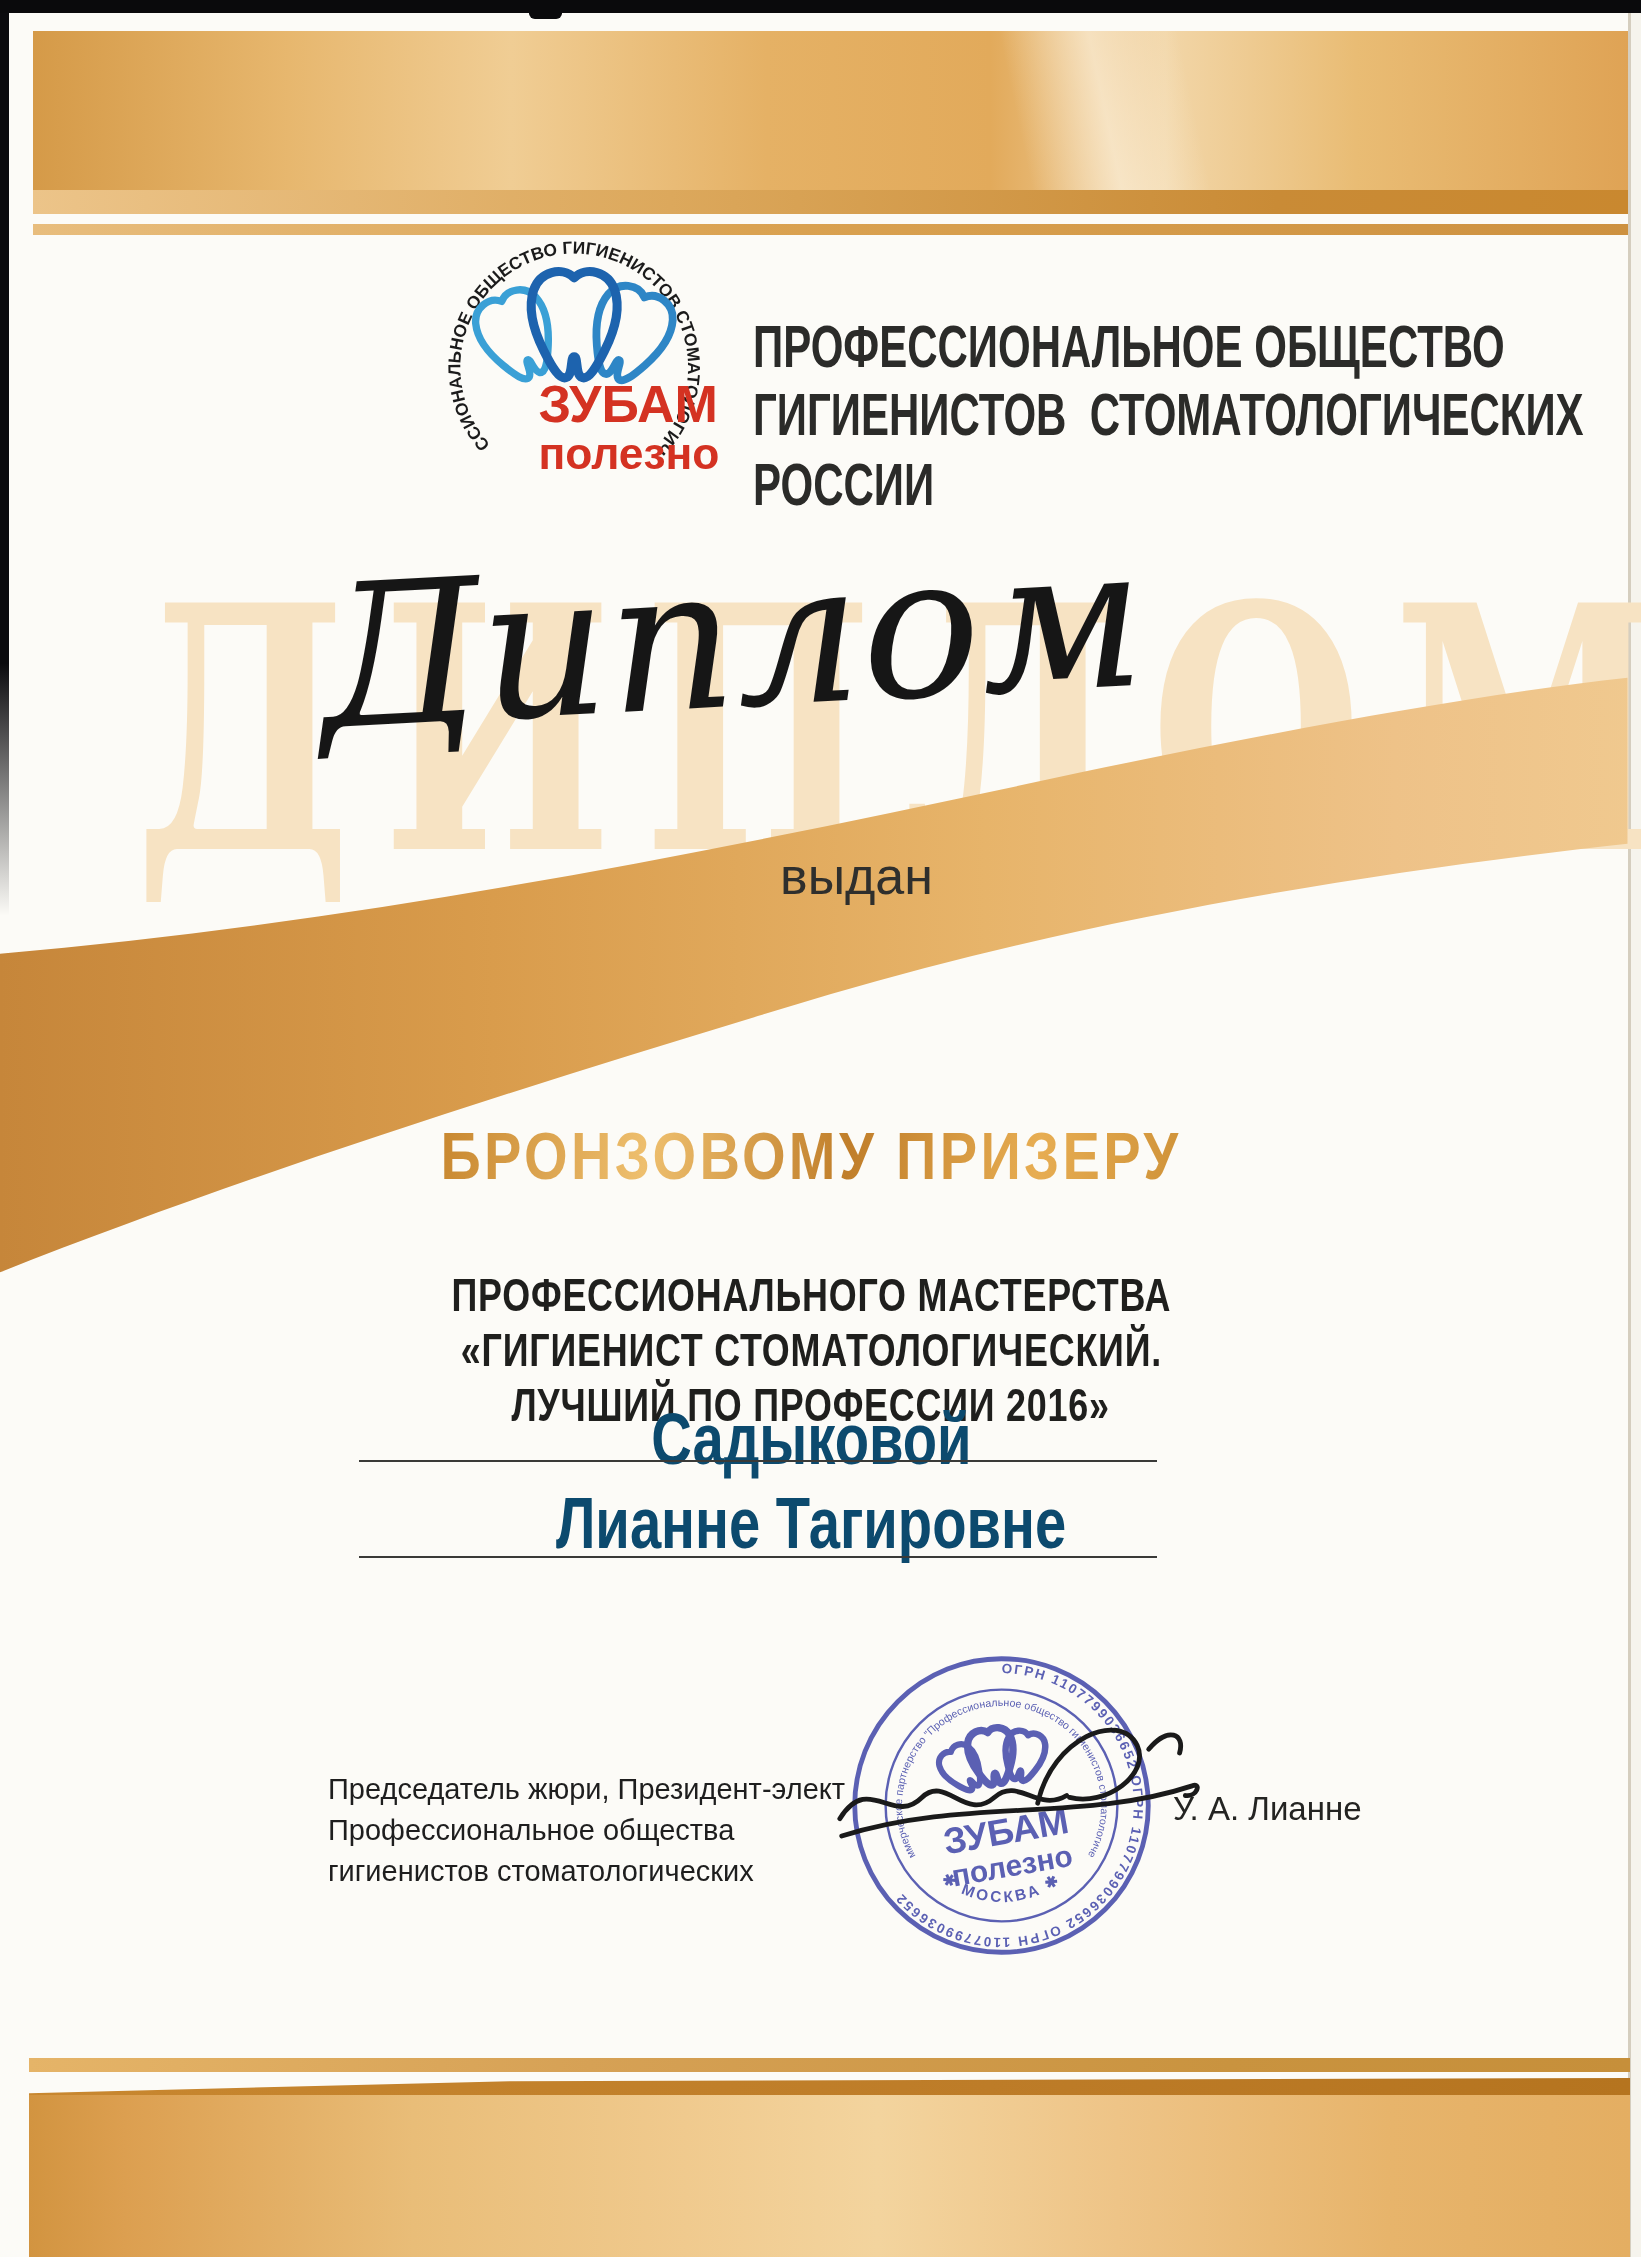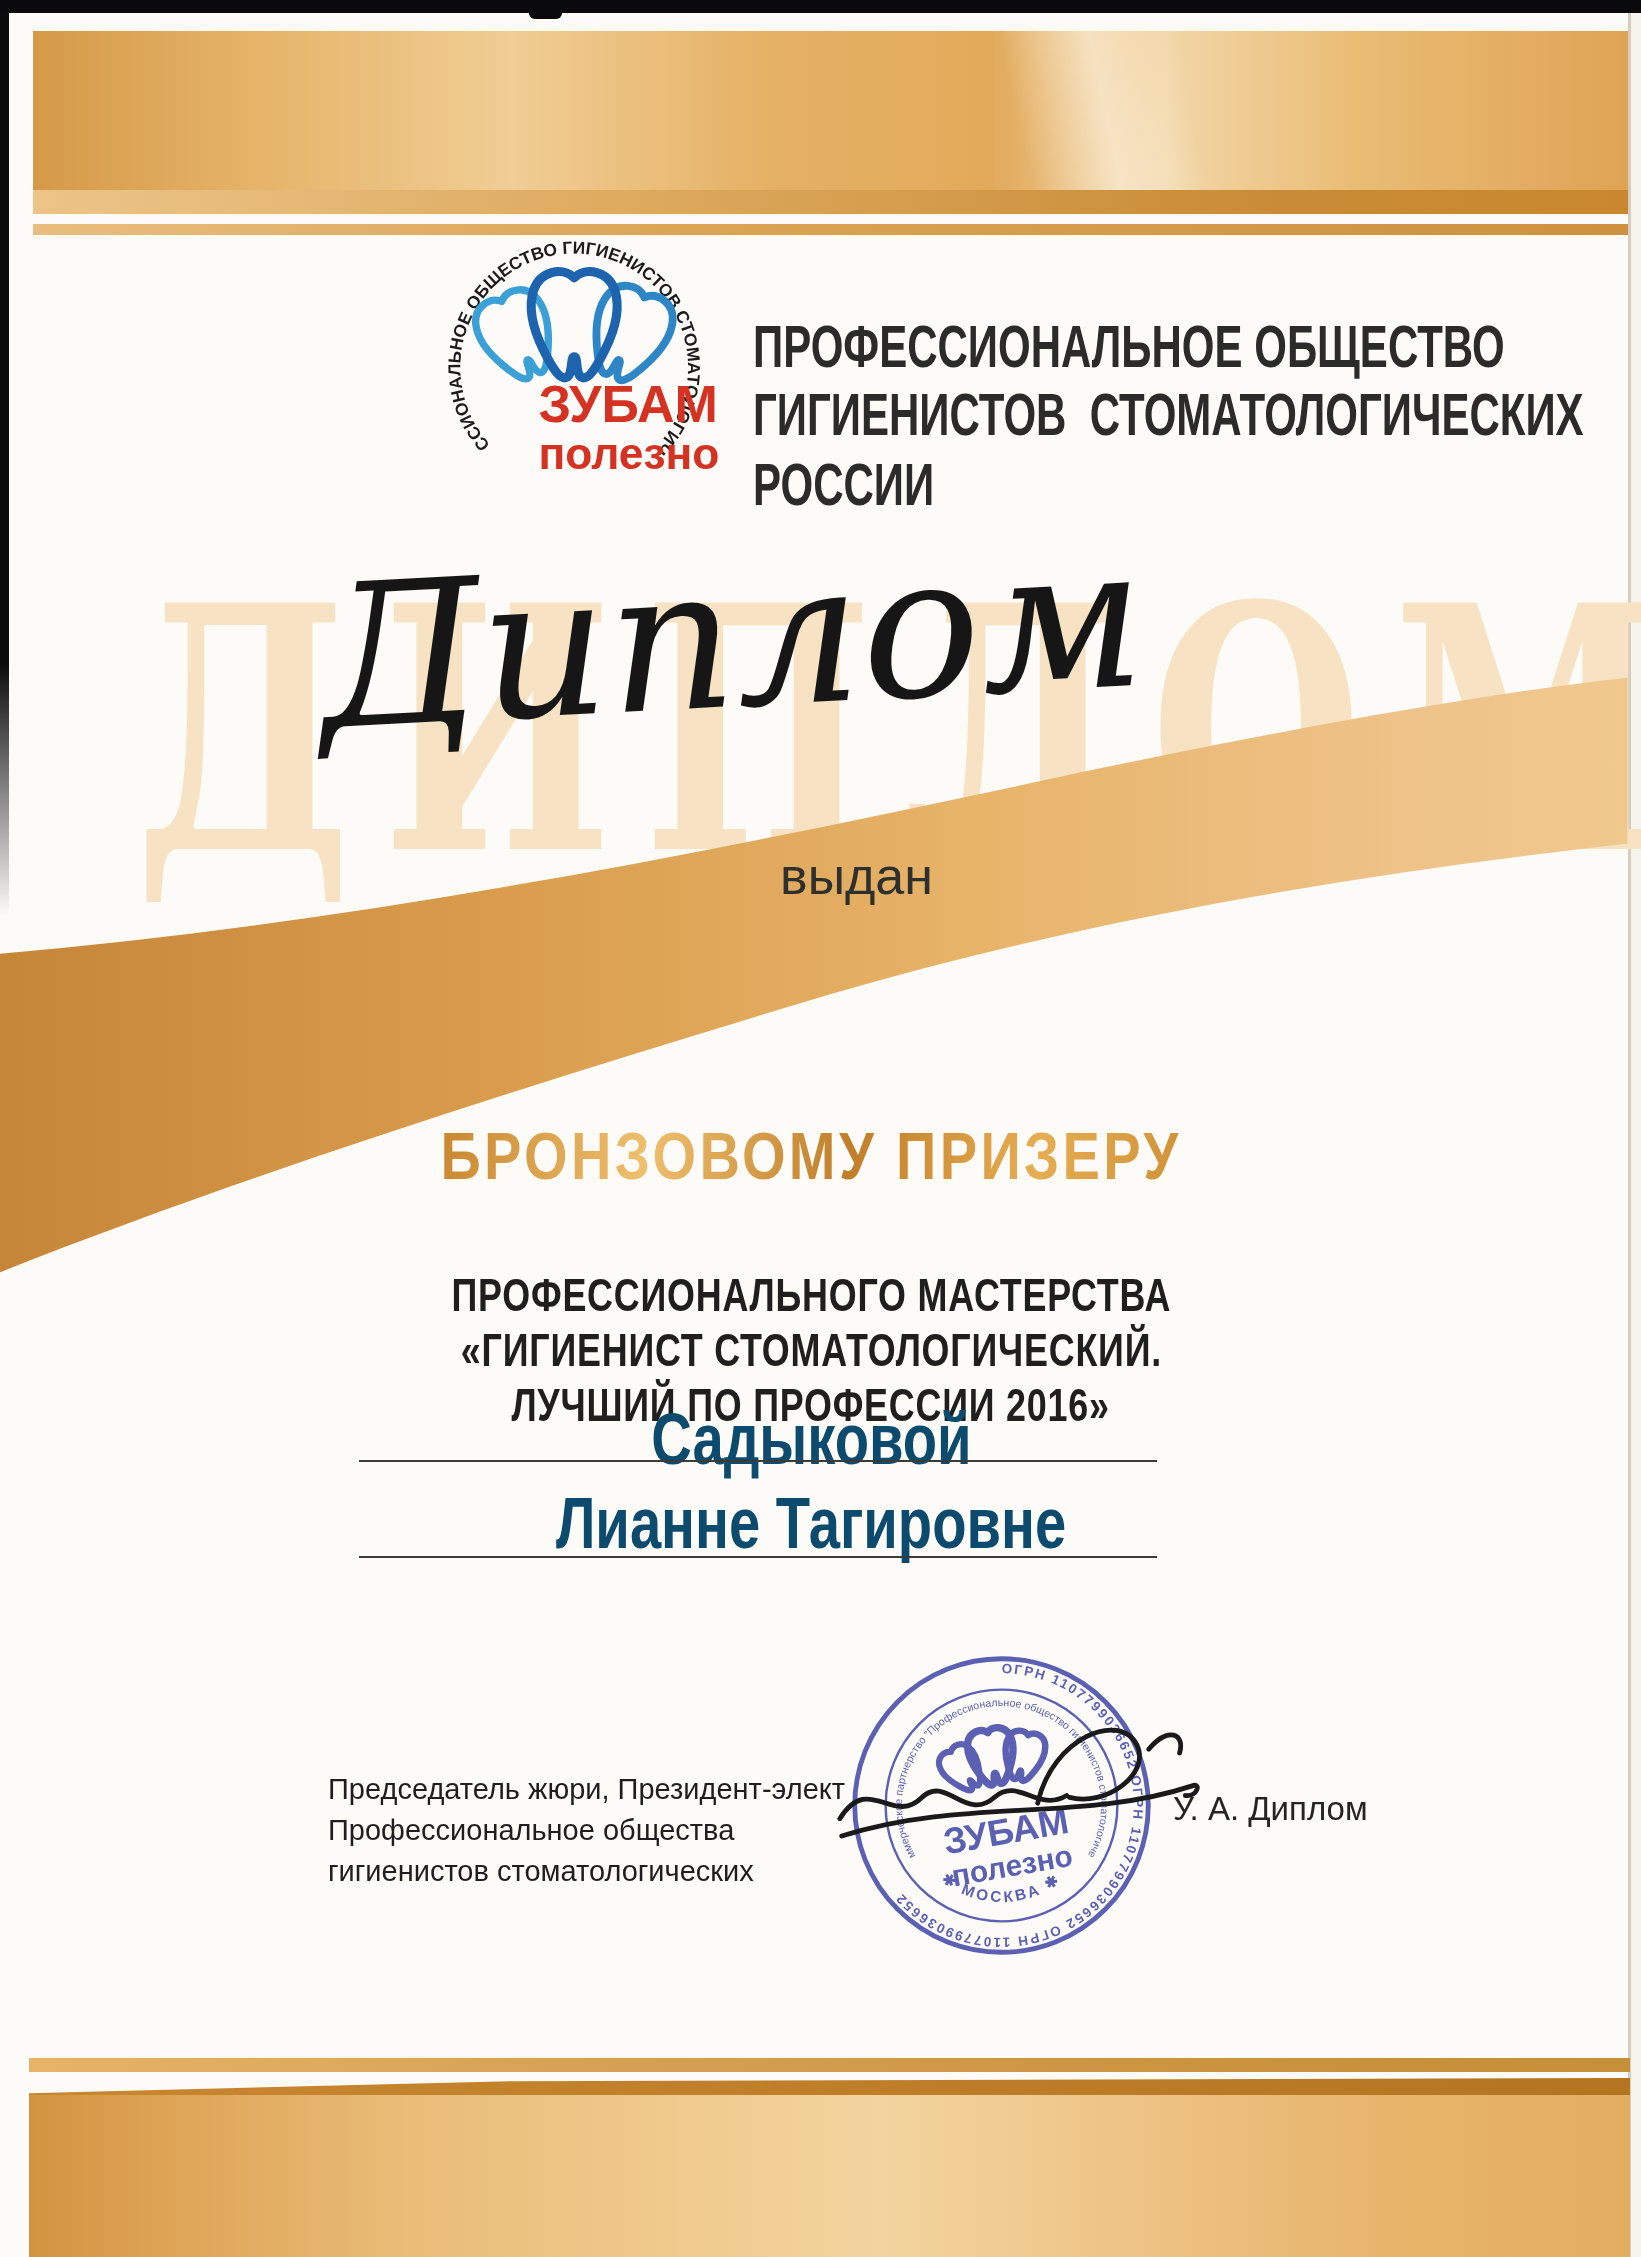--- a/index.html
+++ b/index.html
@@ -154,21 +154,21 @@
   <div class="abs centerwrap name-line nm2">
     <span class="cond">Лианне Тагировне</span>
   </div>
   <div class="abs rule rule2"></div>
 
   <div class="abs sig-title">
     <div>Председатель жюри, Президент-элект</div>
     <div>Профессиональное общества</div>
     <div>гигиенистов стоматологических</div>
   </div>
-  <div class="abs signer-name">У. А. Диплом</div>
+  <div class="abs signer-name">У. А. Лианне</div>
 
   <svg class="abs stamp-svg" width="309" height="309" viewBox="0 0 320 320">
     <g fill="none" stroke="#4a50ac">
       <circle cx="160" cy="160" r="152" stroke-width="5"></circle>
       <circle cx="160" cy="160" r="120" stroke-width="2.5"></circle>
     </g>
     <defs>
       <path id="stampOuter" fill="none" d="M160,23 A137,137 0 1 1 159.9,23"></path>
       <path id="stampInner" fill="none" d="M70.8,211.5 A103,103 0 1 1 249.2,211.5"></path>
       <path id="stampBottom" fill="none" d="M89.3,230.7 A100,100 0 0 0 230.7,230.7"></path>

